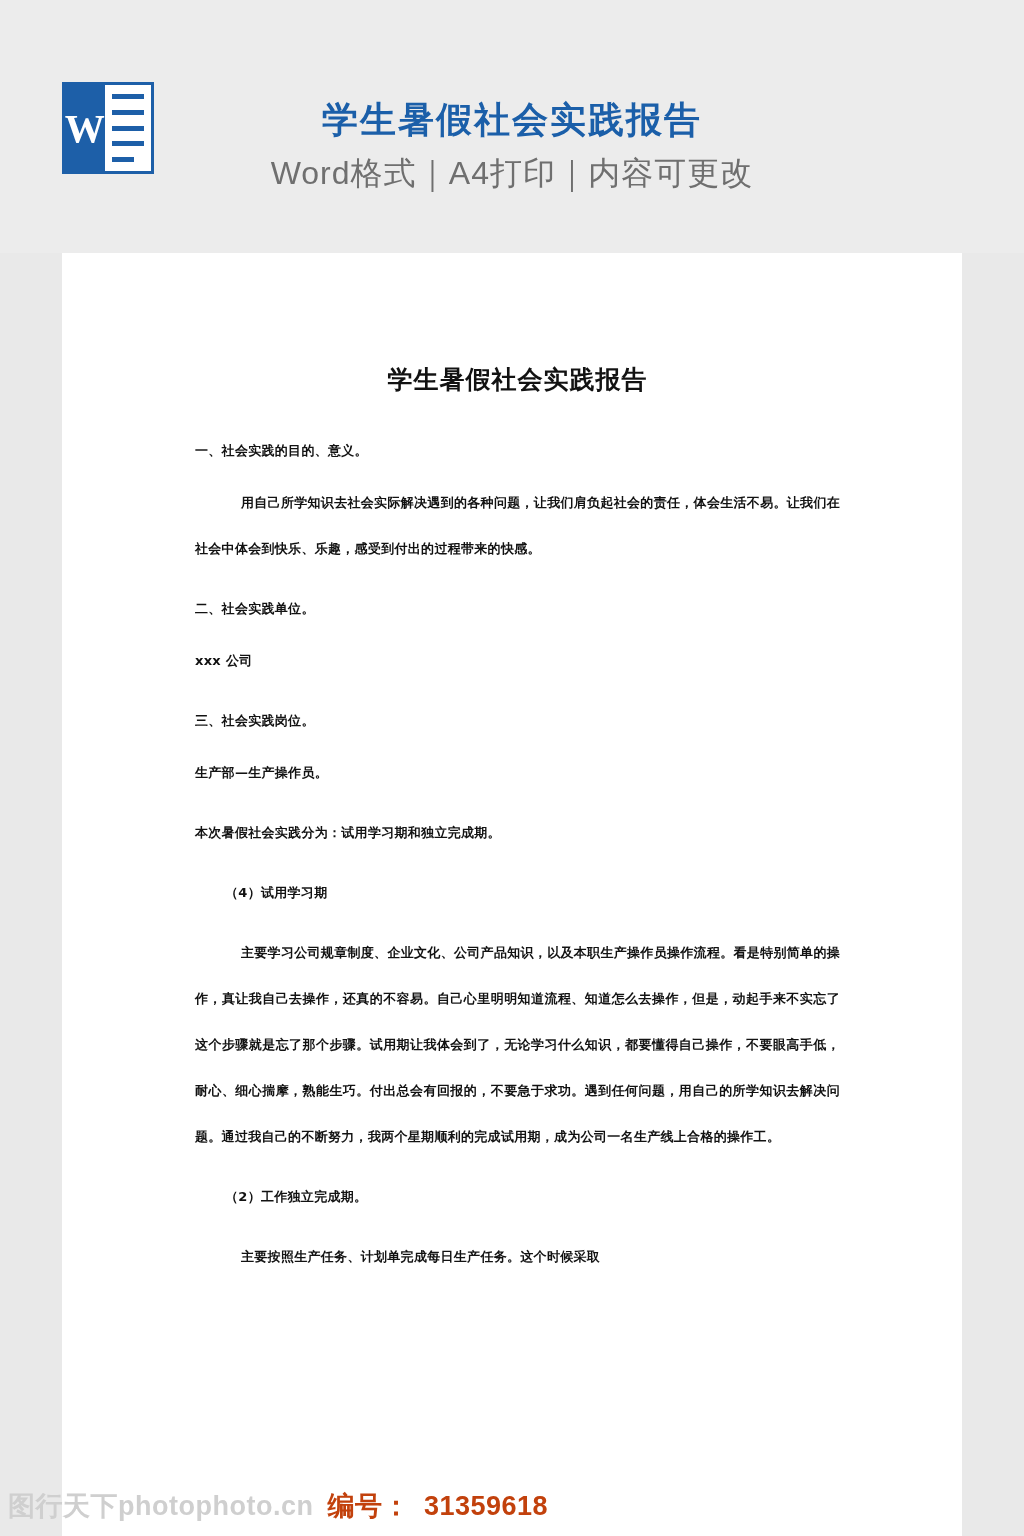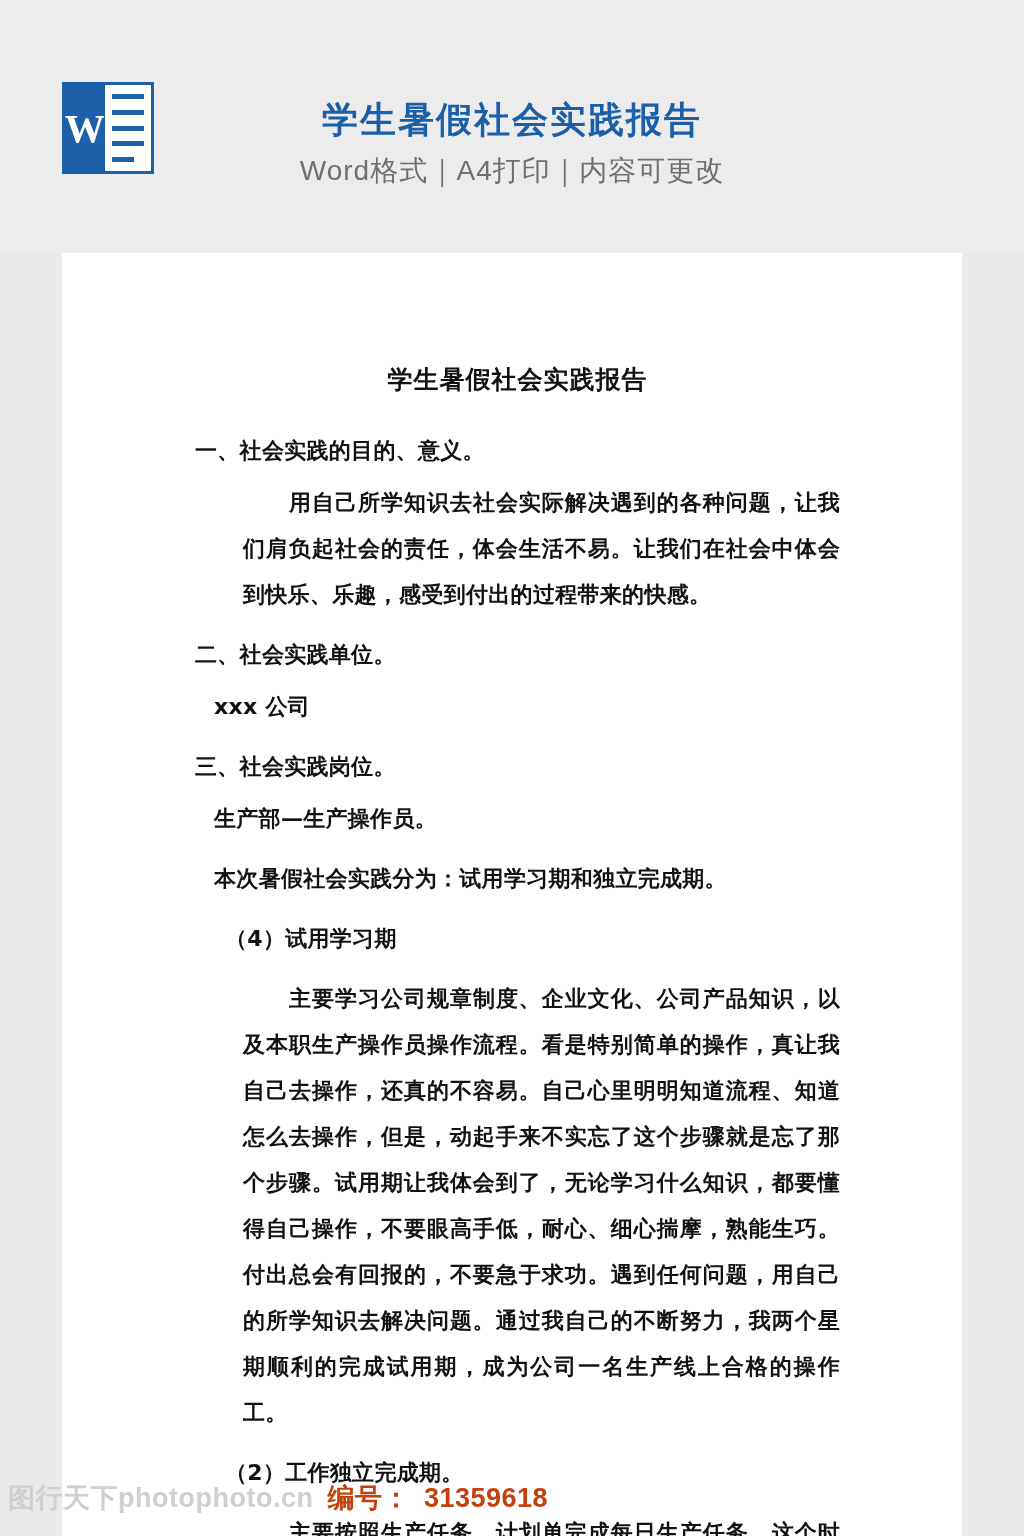--- a/index.html
+++ b/index.html
@@ -73,21 +73,21 @@
     font-weight: bold;
     color: #1b5fa9;
     letter-spacing: 2px;
   }
   .header-sub {
     position: absolute;
     left: 0;
     top: 152px;
     width: 1024px;
     text-align: center;
-    font-size: 28px;
+    font-size: 32px;
     color: #6f6f6f;
     letter-spacing: 1px;
   }
 
   
   .page {
     position: absolute;
     left: 62px;
     top: 253px;
     width: 900px;
@@ -104,48 +104,46 @@
   }
   .doc-title {
     text-align: center;
     font-size: 25px;
     font-weight: bold;
     letter-spacing: 1px;
     margin: 0 0 32px 0;
   }
   .doc p {
     margin: 0 0 14px 0;
-    font-size: 22px;
+    font-size: 13px;
     line-height: 46px;
     letter-spacing: 0.3px;
     text-align: justify;
   }
   .doc p.heading {
     font-weight: bold;
     margin-bottom: 6px;
   }
   .doc p.body {
     text-indent: 46px;
     font-weight: bold;
-    margin-left: 48px;
   }
   .doc p.plain {
     font-weight: bold;
-    margin-left: 19px;
   }
   .doc p.sub {
     text-indent: 30px;
     font-weight: bold;
   }
 
   
   .watermark {
     position: absolute;
     left: 0;
-    bottom: 16px;
+    bottom: 8px;
     width: 1024px;
     height: 44px;
     color: #cfcfcf;
     font-size: 27px;
     font-weight: bold;
     display: flex;
     align-items: center;
     padding-left: 8px;
     box-sizing: border-box;
     letter-spacing: 0.5px;

